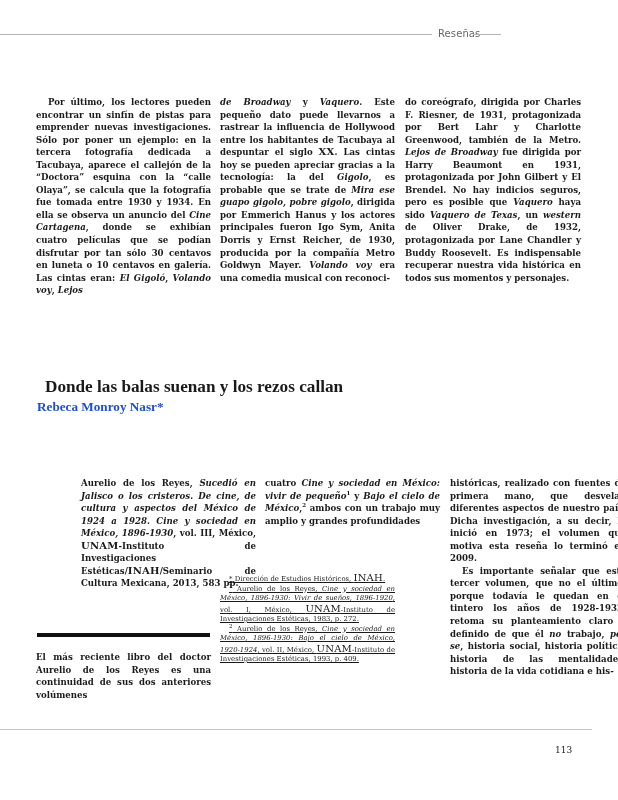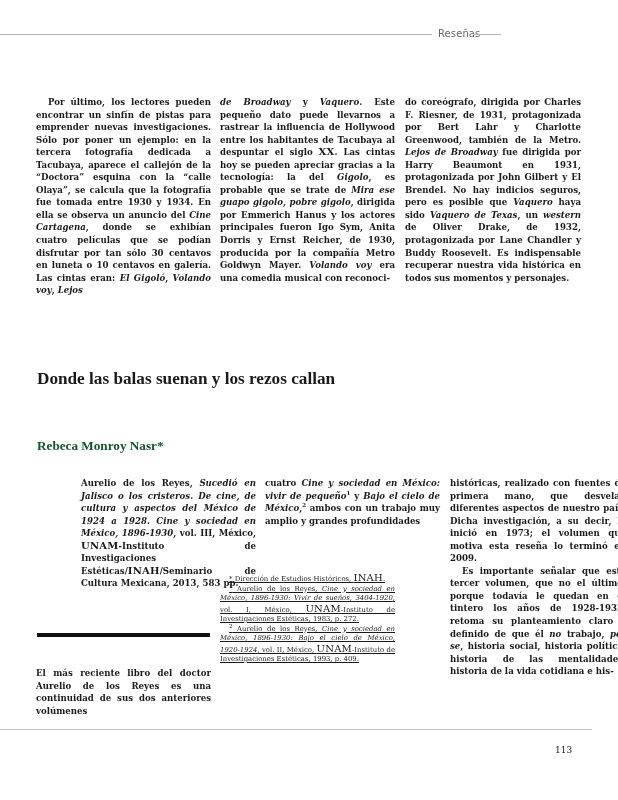--- a/index.html
+++ b/index.html
@@ -13,26 +13,26 @@
   .col p { margin: 0; }
   .indent { text-indent: 12px; }
   .c1 { left: 36px; width: 175px; }
   .c2 { left: 220px; width: 175px; }
   .c3 { left: 405px; width: 176px; }
   .top { top: 96px; }
   i { font-style: italic; }
   .sc { font-size: 10px; letter-spacing: 0.2px; }
   sup { font-size: 5.5px; line-height: 0; }
 
-  .title { position: absolute; top: 369px; left: 37px; font-family: "Liberation Serif", "DejaVu Serif", serif; font-weight: bold; font-size: 17.2px; color: #1a1a1a; margin: 0; }
-  .author { position: absolute; top: 438px; left: 37px; font-family: "Liberation Serif", "DejaVu Serif", serif; font-weight: bold; font-size: 13.2px; color: #14532d; margin: 0; }
+  .title { position: absolute; top: 369px; left: 37px; font-family: "Liberation Serif", "DejaVu Serif", serif; font-weight: bold; font-size: 17.2px; color: #1a1a1a; margin: 8px; }
+  .author { position: absolute; top: 399px; left: 37px; font-family: "Liberation Serif", "DejaVu Serif", serif; font-weight: bold; font-size: 13.2px; color: #1d4ed8; margin: 0; }
 
   .bottom { top: 477px; margin-left: 45px; }
   .black-rule { position: absolute; top: 633px; left: 37px; width: 173px; height: 4px; background: #111; }
-  .c1b { top: 651px; margin-top: 16px; }
+  .c1b { top: 651px; }
 
   .footnotes { position: absolute; top: 573px; left: 220px; width: 175px; font-size: 6.9px; line-height: 9.5px; text-align: justify; }
   .footnotes p { margin: 0; text-indent: 9px; text-decoration: underline; }
 
   .footer-rule { position: absolute; top: 729px; left: 0; width: 592px; height: 1px; background: #c2c2c2; }
   .page-number { position: absolute; top: 745px; left: 555px; font-size: 9px; color: #1a1a1a; text-align: right; }
 </style>
 </head>
 <body>
 
@@ -64,21 +64,21 @@
 <div class="col c1 c1b">
   <p>El más reciente libro del doctor Aurelio de los Reyes es una continuidad de sus dos anteriores volúmenes</p>
 </div>
 
 <div class="col c2 bottom">
   <p><span>cuatro </span><i>Cine y sociedad en México: vivir de pequeño</i><sup>1</sup><span> y </span><i>Bajo el cielo de México</i><span>,</span><sup>2</sup><span> ambos con un trabajo muy amplio y grandes profundidades</span></p>
 </div>
 
 <div class="footnotes">
   <p><span>*</span><span> Dirección de Estudios Históricos, </span><span class="sc">INAH</span><span>.</span></p>
-  <p><sup>1</sup><span> Aurelio de los Reyes, </span><i>Cine y sociedad en México, 1896-1930: Vivir de sueños, 3404-1920</i><span>, vol. I, México, </span><span class="sc">UNAM</span><span>-Instituto de Investigaciones Estéticas, 1983, p. 272.</span></p>
+  <p><sup>1</sup><span> Aurelio de los Reyes, </span><i>Cine y sociedad en México, 1896-1930: Vivir de sueños, 1896-1920</i><span>, vol. I, México, </span><span class="sc">UNAM</span><span>-Instituto de Investigaciones Estéticas, 1983, p. 272.</span></p>
   <p><sup>2</sup><span> Aurelio de los Reyes, </span><i>Cine y sociedad en México, 1896-1930: Bajo el cielo de México, 1920-1924</i><span>, vol. II, México, </span><span class="sc">UNAM</span><span>-Instituto de Investigaciones Estéticas, 1993, p. 409.</span></p>
 </div>
 
 <div class="col c3 bottom">
   <p>históricas, realizado con fuentes de primera mano, que desvelan diferentes aspectos de nuestro país. Dicha investigación, a su decir, la inició en 1973; el volumen que motiva esta reseña lo terminó en 2009.</p>
   <p class="indent"><span>Es importante señalar que este tercer volumen, que no el último, porque todavía le quedan en el tintero los años de 1928-1932, retoma su planteamiento claro y definido de que él </span><i>no</i><span> trabajo, </span><i>per se</i><span>, historia social, historia política, historia de las mentalidades, historia de la vida cotidiana e his-</span></p>
 </div>
 
 <div class="footer-rule"></div>
 <span class="page-number">113</span>

